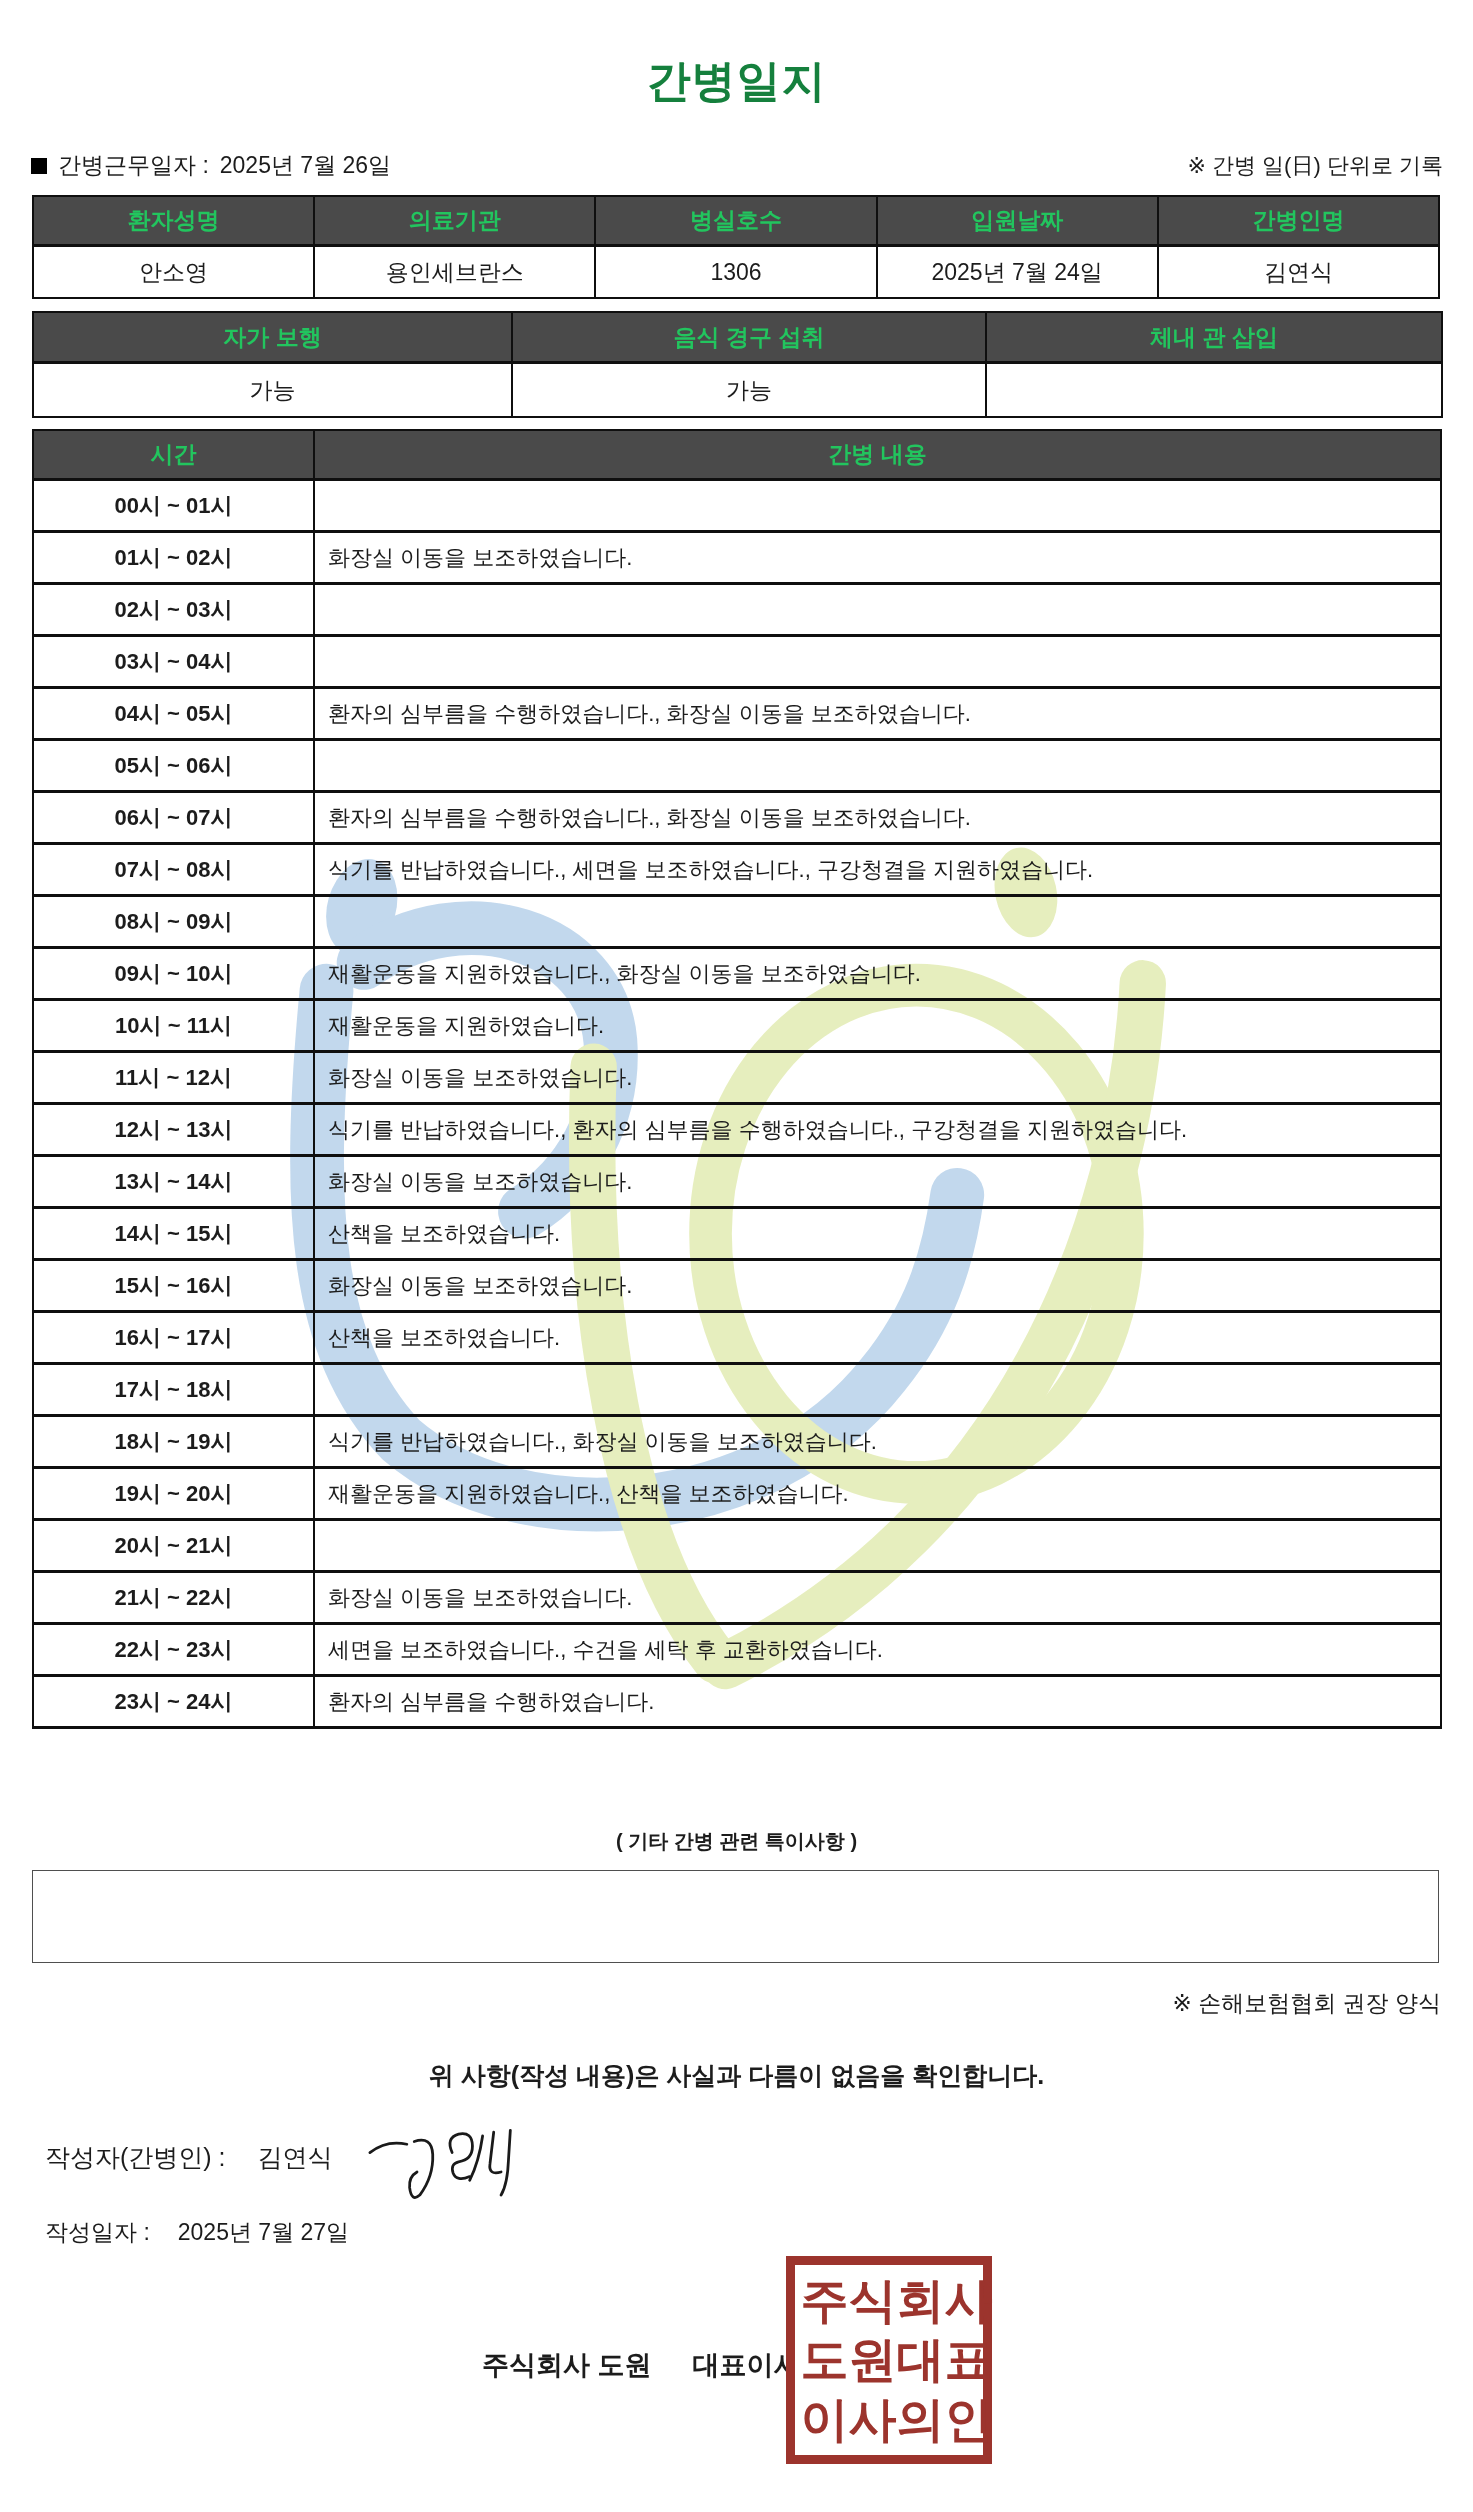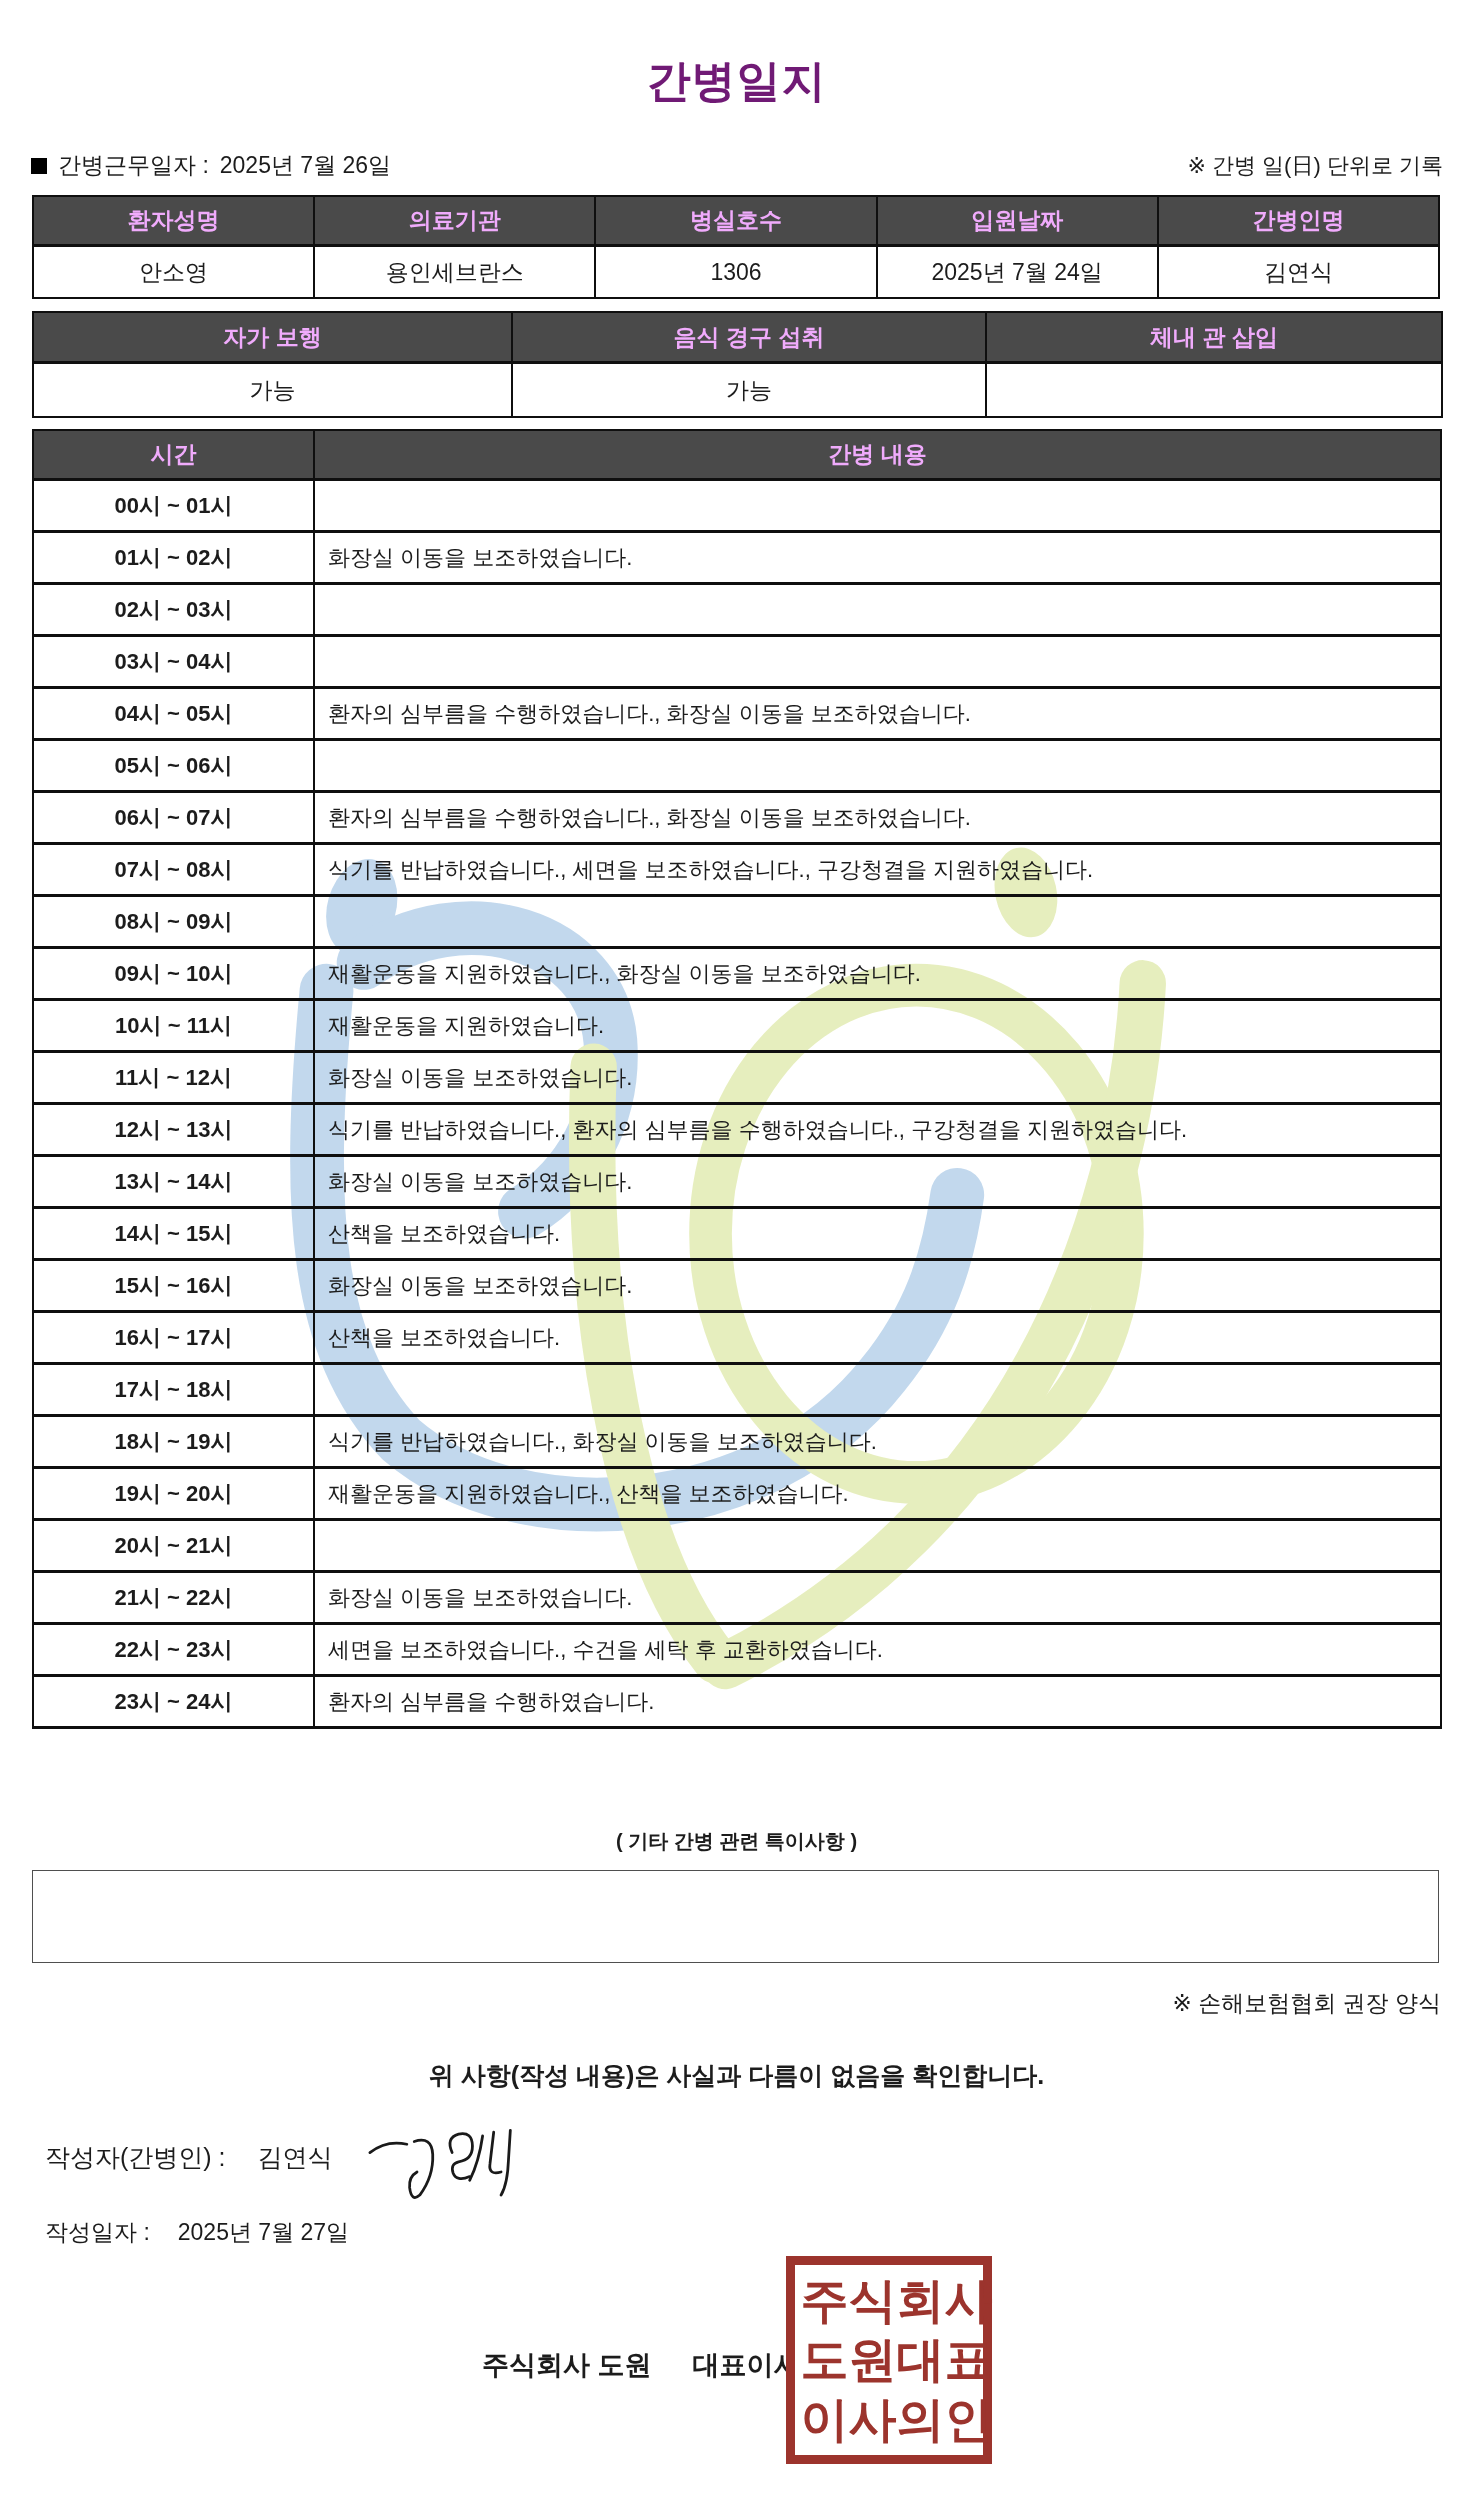--- a/index.html
+++ b/index.html
@@ -10,35 +10,35 @@
     font-family:"Liberation Sans","DejaVu Sans",sans-serif;
     color:#1c1c1c;
     overflow:hidden;
   }
   .watermark{position:absolute;left:0;top:0;z-index:0;pointer-events:none;}
   .layer{position:absolute;z-index:1;}
 
   .title{
     left:0;top:52px;width:100%;
     text-align:center;
-    font-size:44px;font-weight:800;letter-spacing:0.9px;color:#701a75;
+    font-size:44px;font-weight:800;letter-spacing:0.9px;color:#15803d;
   }
   .meta-row{
     left:31px;top:150px;width:1412px;
     display:flex;justify-content:space-between;align-items:center;
     font-size:23px;
   }
   .meta-left{display:flex;align-items:center;gap:11px;font-weight:500;}
   .sq{width:16px;height:16px;background:#000;display:inline-block;}
   .meta-note{font-size:22px;}
 
   table{border-collapse:collapse;table-layout:fixed;background:transparent;}
   .tbl{position:absolute;left:32px;width:1408px;z-index:1;}
   .tbl th{
-    background:#4a4a4a;color:#f0abfc;
+    background:#4a4a4a;color:#22c55e;
     font-size:23px;font-weight:700;text-align:center;
     border:2.8px solid #0f0f0f;border-bottom:3.7px solid #0f0f0f;
     padding:0;
   }
   .tbl td{
     border:2.8px solid #0f0f0f;
     font-size:23px;text-align:center;
     background:transparent;padding:0;
   }
   #care-table td.content{ text-align:left;padding-left:13px;font-size:22px; }

